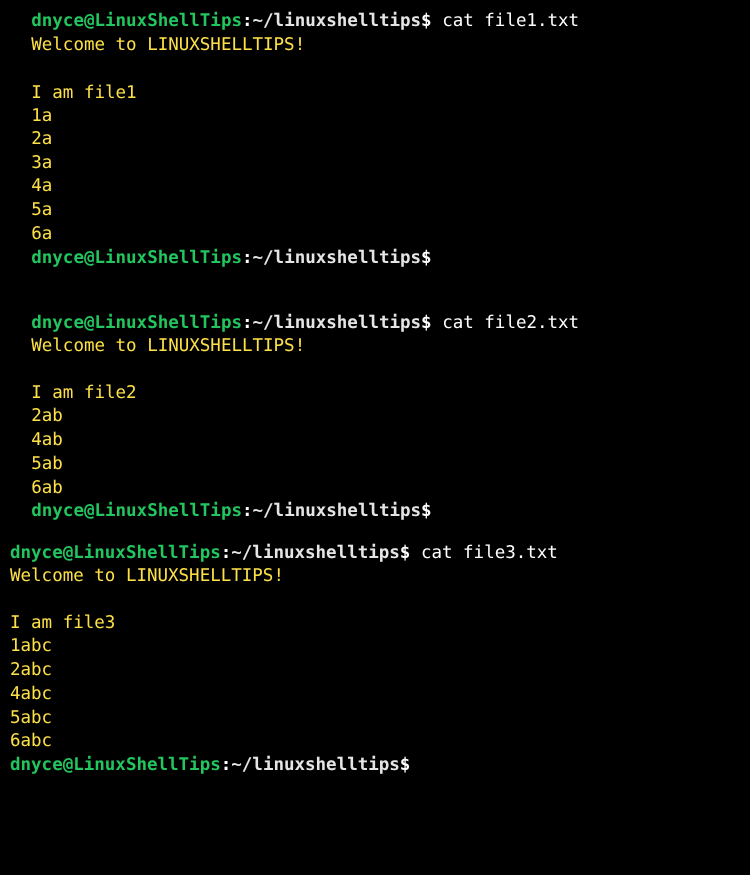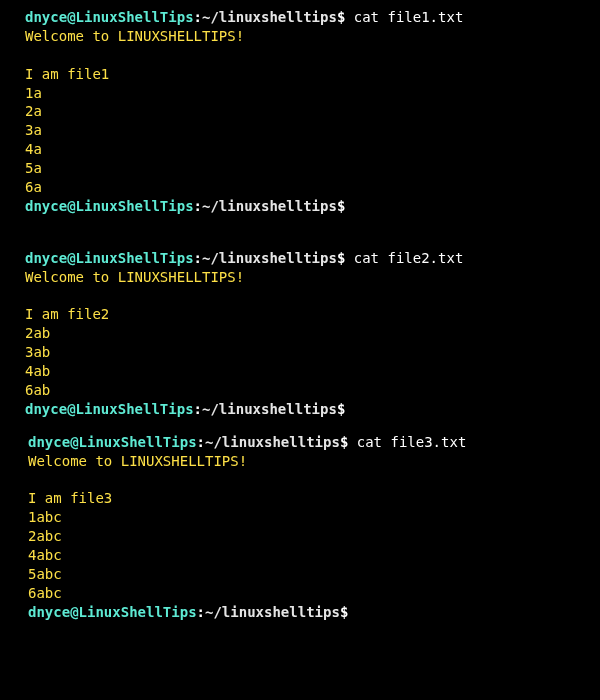--- a/index.html
+++ b/index.html
@@ -17,27 +17,27 @@
       height: 700px;
       overflow: hidden;
     }
     .block {
       padding: 8px 10px 6px 18px;
     }
     .block-indent {
       padding-left: 25px;
     }
     .block-no-indent {
-      padding-left: 28px;
+      padding-left: 8px;
     }
     .prompt-line {
       white-space: pre;
     }
     .user-host {
-      color: #5eead4;
+      color: #22c55e;
       font-weight: bold;
     }
     .colon {
       color: #ffffff;
       font-weight: bold;
     }
     .path {
       color: #e5e5e5;
       font-weight: bold;
     }
@@ -69,22 +69,22 @@
       <div class="output">6a</div>
       <div class="prompt-line"><span class="user-host">dnyce@LinuxShellTips</span><span class="colon">:</span><span class="path">~/linuxshelltips</span><span class="colon">$</span><span class="cmd"> </span></div>
       <div class="blank"></div>
     </div>
     <div class="block block-indent">
       <div class="prompt-line"><span class="user-host">dnyce@LinuxShellTips</span><span class="colon">:</span><span class="path">~/linuxshelltips</span><span class="colon">$</span><span class="cmd"> cat file2.txt</span></div>
       <div class="output">Welcome to LINUXSHELLTIPS!</div>
       <div class="output">&nbsp;</div>
       <div class="output">I am file2</div>
       <div class="output">2ab</div>
-      <div class="output">3ab</div>
       <div class="output">4ab</div>
+      <div class="output">5ab</div>
       <div class="output">6ab</div>
       <div class="prompt-line"><span class="user-host">dnyce@LinuxShellTips</span><span class="colon">:</span><span class="path">~/linuxshelltips</span><span class="colon">$</span><span class="cmd"> </span></div>
     </div>
     <div class="block block-no-indent">
       <div class="prompt-line"><span class="user-host">dnyce@LinuxShellTips</span><span class="colon">:</span><span class="path">~/linuxshelltips</span><span class="colon">$</span><span class="cmd"> cat file3.txt</span></div>
       <div class="output">Welcome to LINUXSHELLTIPS!</div>
       <div class="output">&nbsp;</div>
       <div class="output">I am file3</div>
       <div class="output">1abc</div>
       <div class="output">2abc</div>

